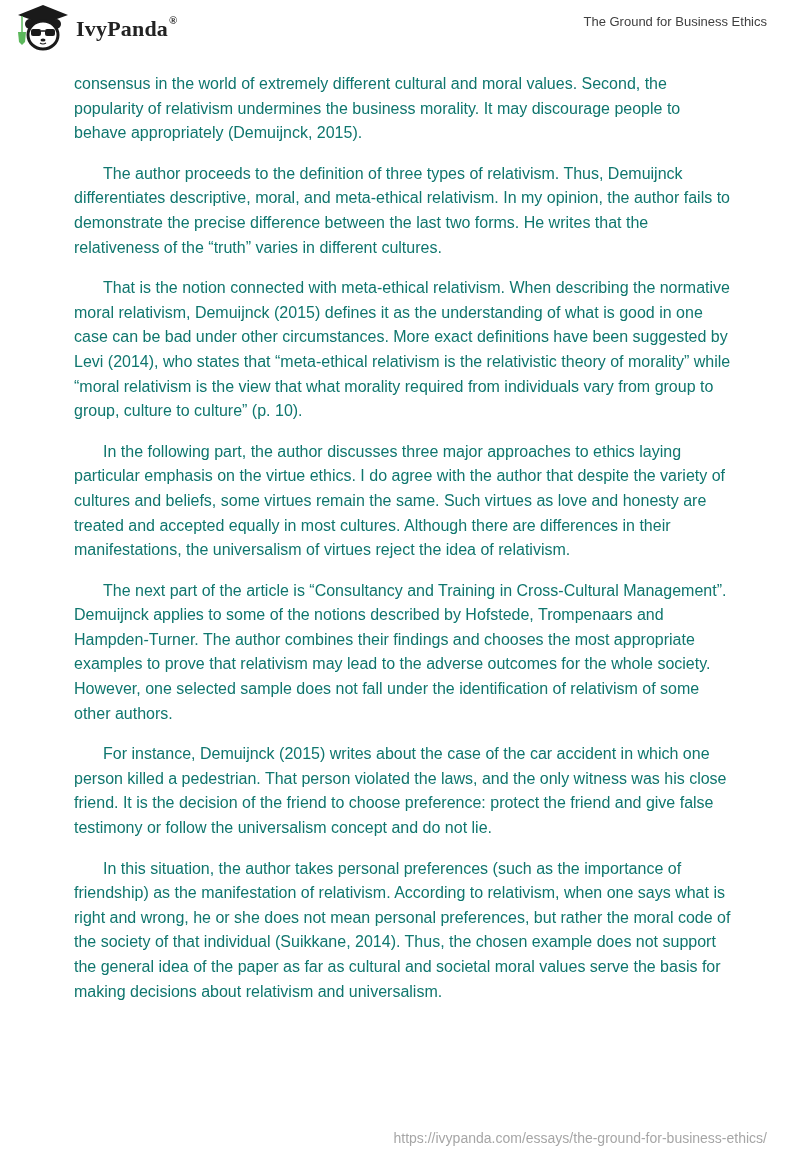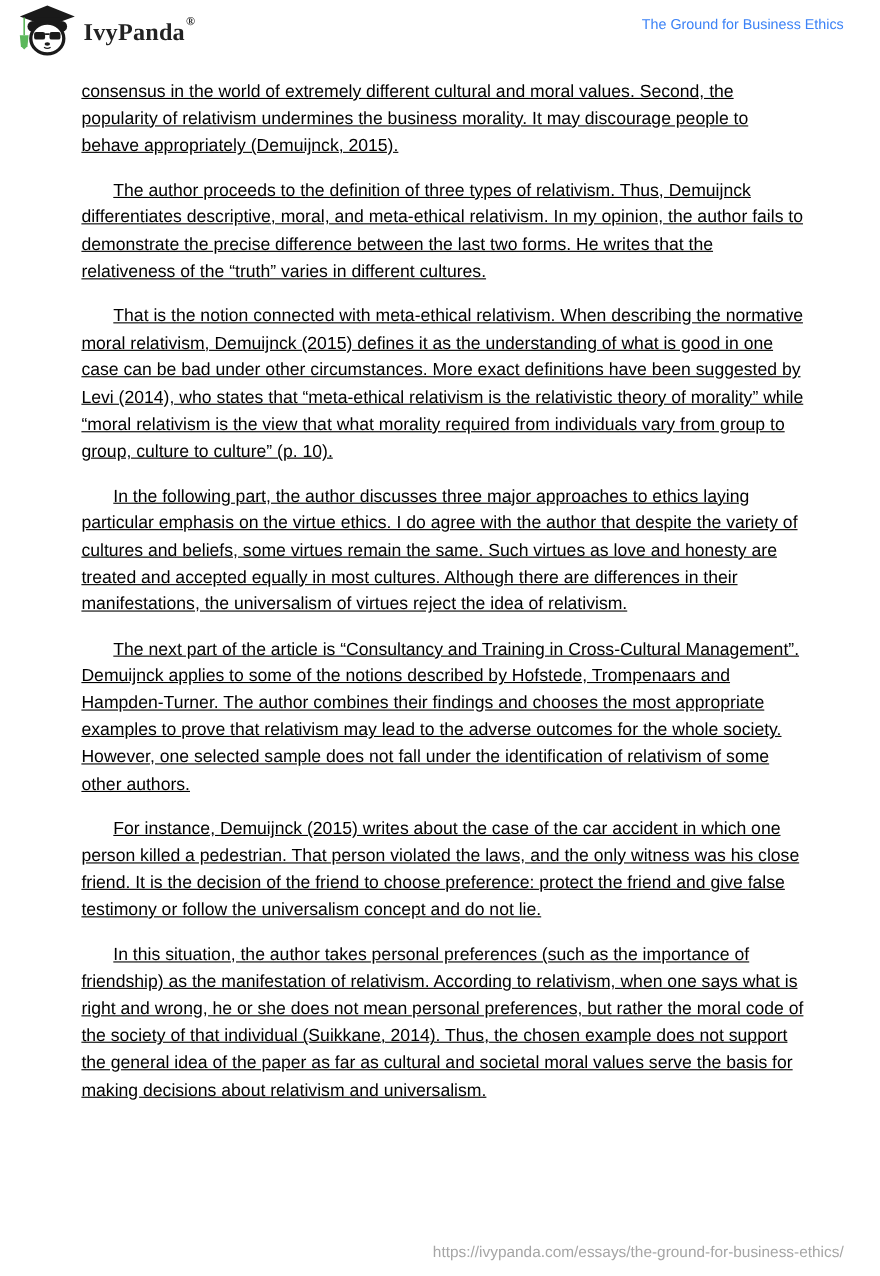--- a/index.html
+++ b/index.html
@@ -2,23 +2,23 @@
 <html><head>
   <meta charset="utf-8">
   <style>
     html, body { margin: 0; padding: 0; background: #ffffff; }
     body { width: 800px; height: 1160px; position: relative; overflow: hidden; font-family: "Liberation Sans", sans-serif; color: #333333; }
     .header { position: absolute; left: 0; top: 0; width: 800px; height: 60px; }
     .logo { position: absolute; left: 14px; top: 2px; display: flex; align-items: center; }
     .logo svg { width: 58px; height: 50px; display: block; }
     .logo-text { font-family: "Liberation Serif", serif; font-weight: bold; font-size: 22px; color: #222222; margin-left: 4px; margin-top: 4px; letter-spacing: 0.2px; }
     .logo-text sup { font-size: 11px; font-weight: bold; vertical-align: top; position: relative; top: -2px; margin-left: 1px; }
-    .doc-title { position: absolute; right: 33px; top: 14px; font-size: 13px; color: #3b82f6; }
+    .doc-title { position: absolute; right: 33px; top: 14px; font-size: 13px; color: #404040; }
     .content { position: absolute; left: 74px; top: 72px; width: 660px; }
-    .para { font-size: 16px; line-height: 24.6px; color: #000000; margin: 0 0 16px 0; text-indent: 29px; text-decoration: underline; }
+    .para { font-size: 16px; line-height: 24.6px; color: #0f766e; margin: 0 0 16px 0; text-indent: 29px; }
     .para.first { text-indent: 0; }
     .footer-url { position: absolute; right: 33px; bottom: 14px; font-size: 14px; color: #a6a6a6; }
   </style>
 </head>
 <body>
 
 <div class="header">
   <div class="logo">
     <svg viewBox="0 0 58 50">
 

